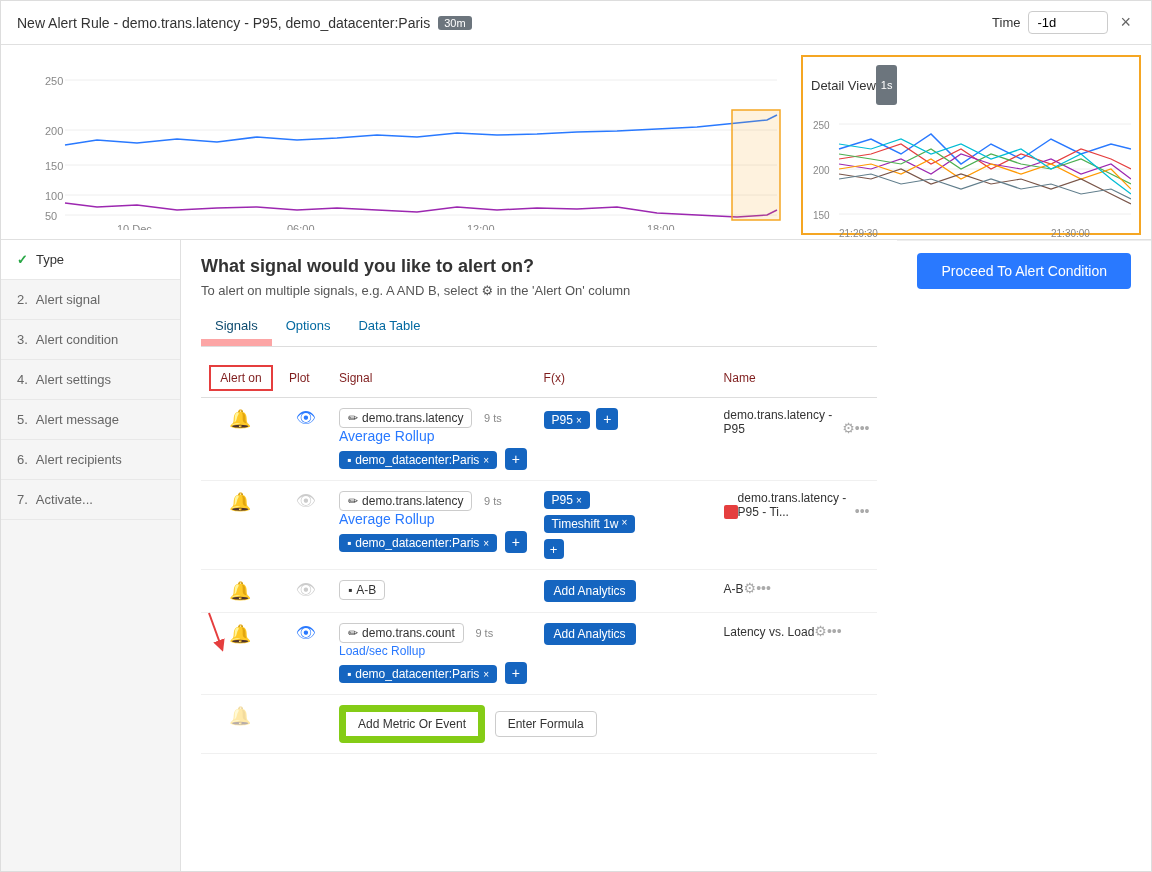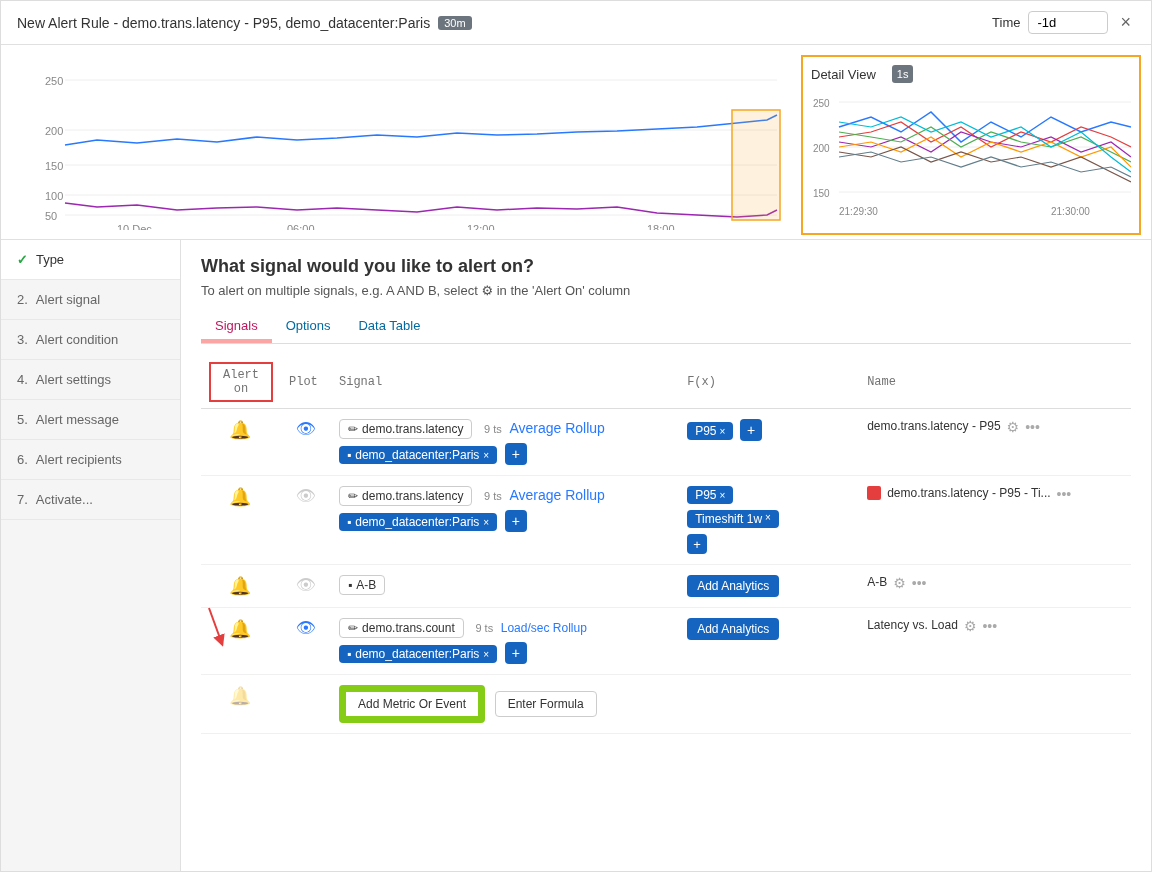--- a/index.html
+++ b/index.html
@@ -16,46 +16,46 @@
     .time-input { border: 1px solid #ccc; border-radius: 4px; padding: 3px 8px; font-size: 13px; width: 80px; }
     .close-btn { background: none; border: none; font-size: 18px; cursor: pointer; color: #666; padding: 0 4px; }
 
     
     .chart-area { position: relative; background: #fff; border-bottom: 1px solid #e0e0e0; height: 195px; padding: 10px 16px 0; }
     .chart-svg { width: 780px; height: 175px; }
     .chart-axis-label { font-size: 11px; fill: #888; }
 
     
     .detail-view { position: absolute; top: 10px; right: 10px; width: 340px; height: 180px; border: 2px solid #f5a623; background: #fff; padding: 8px; }
-    .detail-view-header { display: flex; align-items: center; gap: 16px; margin-bottom: 4px; font-size: 13px; font-weight: 500; }
-    .detail-badge { background: #6c757d; color: #fff; border-radius: 3px; padding: 3px 5px; font-size: 11px; }
+    .detail-view-header { display: flex; align-items: center; gap: 0; margin-bottom: 4px; font-size: 13px; font-weight: 500; }
+    .detail-badge { background: #6c757d; color: #fff; border-radius: 3px; padding: 14px 5px; font-size: 11px; }
     .detail-chart-svg { width: 100%; height: 145px; }
 
     
     .main-layout { display: flex; height: calc(872px - 44px - 195px); }
 
     
     .sidebar { width: 180px; background: #f5f5f5; border-right: 1px solid #e0e0e0; padding: 0; flex-shrink: 0; }
     .sidebar-item { display: flex; align-items: center; gap: 8px; padding: 12px 16px; font-size: 13px; color: #666; cursor: pointer; border-bottom: 1px solid #e8e8e8; }
     .sidebar-item.active { background: #fff; color: #333; font-weight: 500; }
     .sidebar-item .check { color: #28a745; font-weight: bold; }
 
     
     .content { flex: 1; padding: 16px 20px; overflow-y: auto; background: #fff; }
     .content-title { font-size: 18px; font-weight: 600; margin-bottom: 6px; }
     .content-subtitle { font-size: 13px; color: #555; margin-bottom: 14px; }
 
     
     .tabs { display: flex; border-bottom: 1px solid #ddd; margin-bottom: 12px; }
     .tab { padding: 6px 14px; cursor: pointer; font-size: 13px; color: #0369a1; border-bottom: 2px solid transparent; }
-    .tab.active { color: #be185d; border-bottom: 4px solid #fca5a5; font-weight: 500; }
+    .tab.active { color: #0c4a6e; border-bottom: 7px solid #fca5a5; font-weight: 500; }
 
     
     .signals-table { width: 100%; border-collapse: collapse; }
-    .signals-table th { text-align: left; font-size: 12px; font-weight: 500; color: #737373; padding: 6px 8px; border-bottom: 1px solid #ddd; font-family: Liberation Mono, monospace; }
+    .signals-table th { text-align: left; font-size: 12px; font-weight: 500; color: #7f1d1d; padding: 6px 8px; border-bottom: 1px solid #ddd; }
     .signals-table td { padding: 6px 8px; vertical-align: top; border-bottom: 1px solid #f0f0f0; }
 
     
     .alert-on-header { border: 2px solid #e53e3e; padding: 4px 8px; text-align: center; }
 
     
     .bell-active { color: #2979ff; font-size: 18px; }
     .bell-inactive { color: #bbb; font-size: 18px; }
 
     
@@ -74,21 +74,21 @@
 
     
     .fx-pill { display: inline-flex; align-items: center; gap: 3px; background: #1565c0; color: #fff; border-radius: 4px; padding: 2px 8px; font-size: 12px; margin-right: 3px; }
     .fx-pill .x-btn { color: #fff; cursor: pointer; font-size: 10px; }
     .avg-rollup { color: #2979ff; cursor: pointer; font-size: 14px; }
 
     
     .add-analytics-btn { background: #1565c0; color: #fff; border: none; border-radius: 4px; padding: 4px 10px; font-size: 12px; cursor: pointer; }
 
     
-    .name-cell { font-size: 12px; color: #333; display: flex; align-items: flex-start; gap: 6px; }
+    .name-cell { font-size: 12px; color: #333; display: flex; align-items: flex-end; }
     .name-color-box { width: 14px; height: 14px; background: #e53e3e; border-radius: 2px; flex-shrink: 0; }
     .gear-icon { color: #aaa; cursor: pointer; font-size: 14px; }
     .dots-icon { color: #aaa; cursor: pointer; font-size: 14px; }
 
     
     .add-metric-btn { background: #fff; color: #333; border: 7px solid #84cc16; border-radius: 4px; padding: 5px 12px; font-size: 12px; cursor: pointer; margin-right: 6px; }
     .enter-formula-btn { background: #fff; color: #333; border: 1px solid #ccc; border-radius: 4px; padding: 5px 12px; font-size: 12px; cursor: pointer; }
 
     
     .proceed-bar { padding: 12px 20px; border-top: 1px solid #eee; background: #fff; }
@@ -411,15 +411,18 @@
               <td></td>
               <td colspan="3">
                 <button class="add-metric-btn">Add Metric Or Event</button>
                 <button class="enter-formula-btn">Enter Formula</button>
               </td>
             </tr>
           </tbody>
         </table>
       </div>
 
+      <div class="proceed-bar">
+        <button class="proceed-btn">Proceed To Alert Condition</button>
+      </div>
     </div>
   </div>
 </div>
 
 </body></html>

